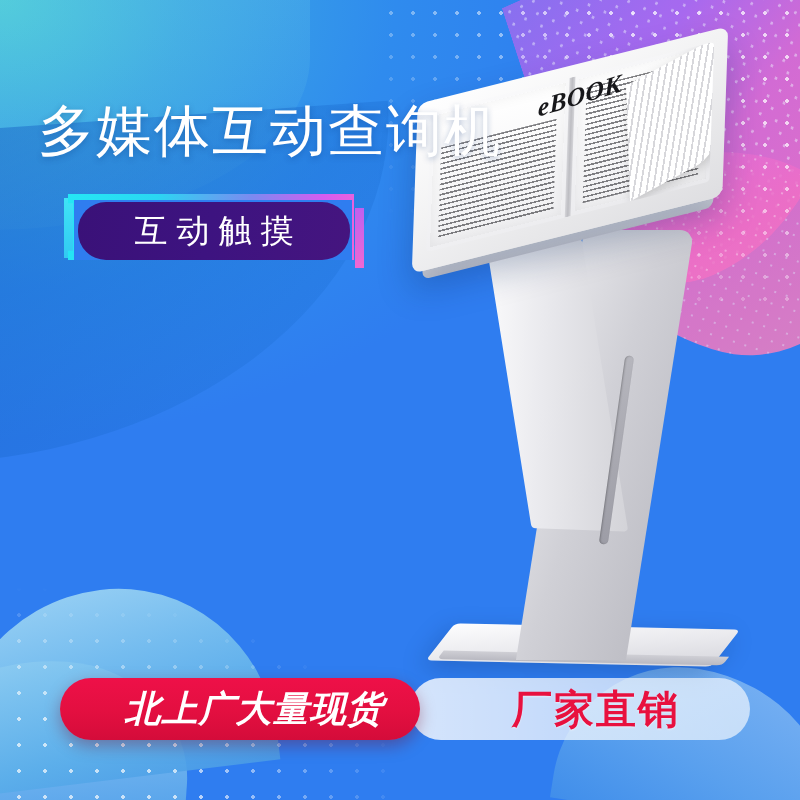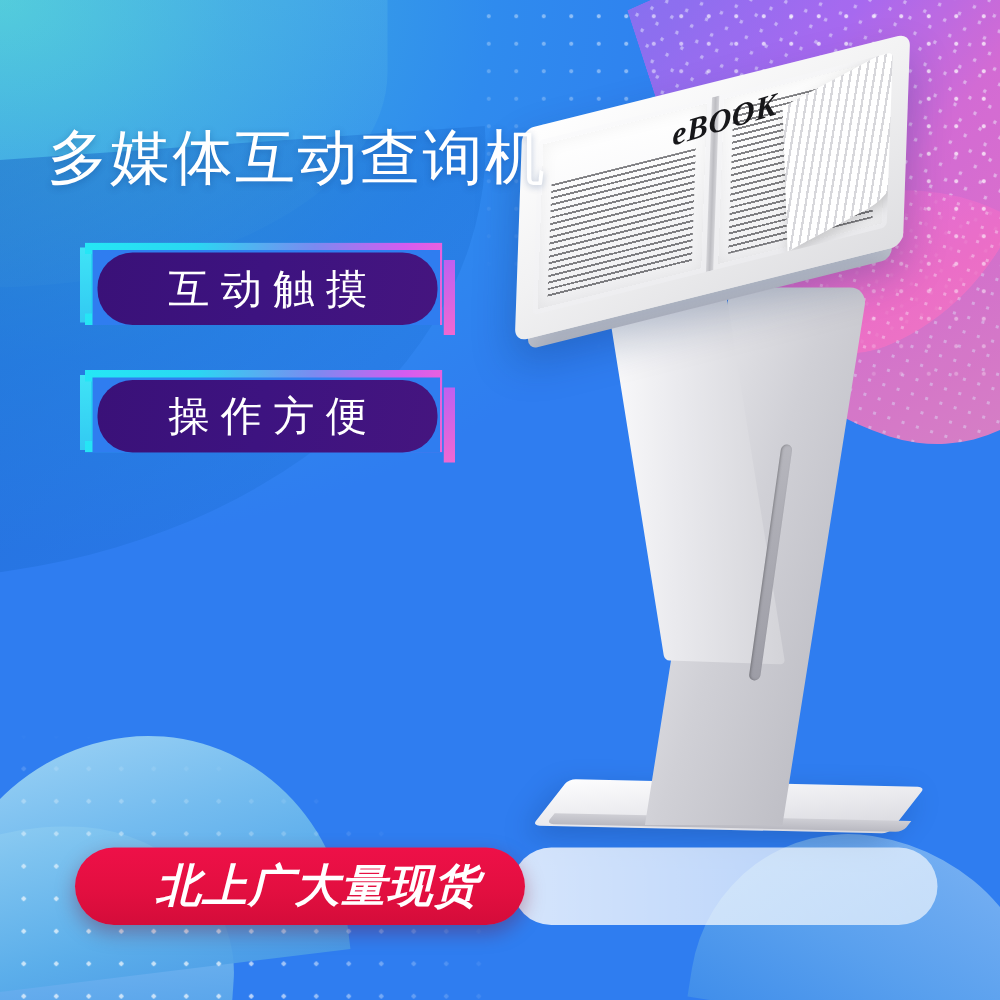--- a/index.html
+++ b/index.html
@@ -91,21 +91,21 @@
   .wave-br{
     position:absolute;right:-40px;bottom:-20px;width:280px;height:150px;
     background:linear-gradient(200deg,#bcdff6 0%,#7bbcec 60%,#4e9ce6 100%);
     border-radius:45% 55% 0 0 / 85% 90% 0 0;
     transform:rotate(9deg);opacity:.55;
   }
 
   
   .headline{
     position:absolute;left:38px;top:102px;
-    font-size:48px;line-height:1.05;color:#ffffff;
+    font-size:56px;line-height:1.05;color:#ffffff;
     letter-spacing:2px;font-weight:400;
     text-shadow:0 2px 6px rgba(10,50,120,.30);
     white-space:nowrap;
   }
 
   
   .badges{position:absolute;left:78px;top:202px;}
   .badge{
     position:relative;width:272px;height:58px;margin-bottom:44px;
   }
@@ -297,34 +297,26 @@
     <div class="badge">
       <div class="corner-l"></div>
       <div class="corner-r"></div>
       <div class="frame"></div>
       <div class="frame-in"></div>
       <div class="panel">
         <span class="label">互动触摸</span>
       </div>
     </div>
 
-    <div class="badge">
-      <div class="corner-l"></div>
-      <div class="corner-r"></div>
-      <div class="frame"></div>
-      <div class="frame-in"></div>
-      <div class="panel">
-        <span class="label">操作方便</span>
-      </div>
-    </div>
 
 
 
   </div>
 
   <div class="banner">
     <div class="banner-bar"></div>
     <div class="pill">
       <span class="pill-text">北上广大量现货</span>
     </div>
+    <div class="bar-text">厂家直销</div>
   </div>
 
 </div>
 
 </body></html>

